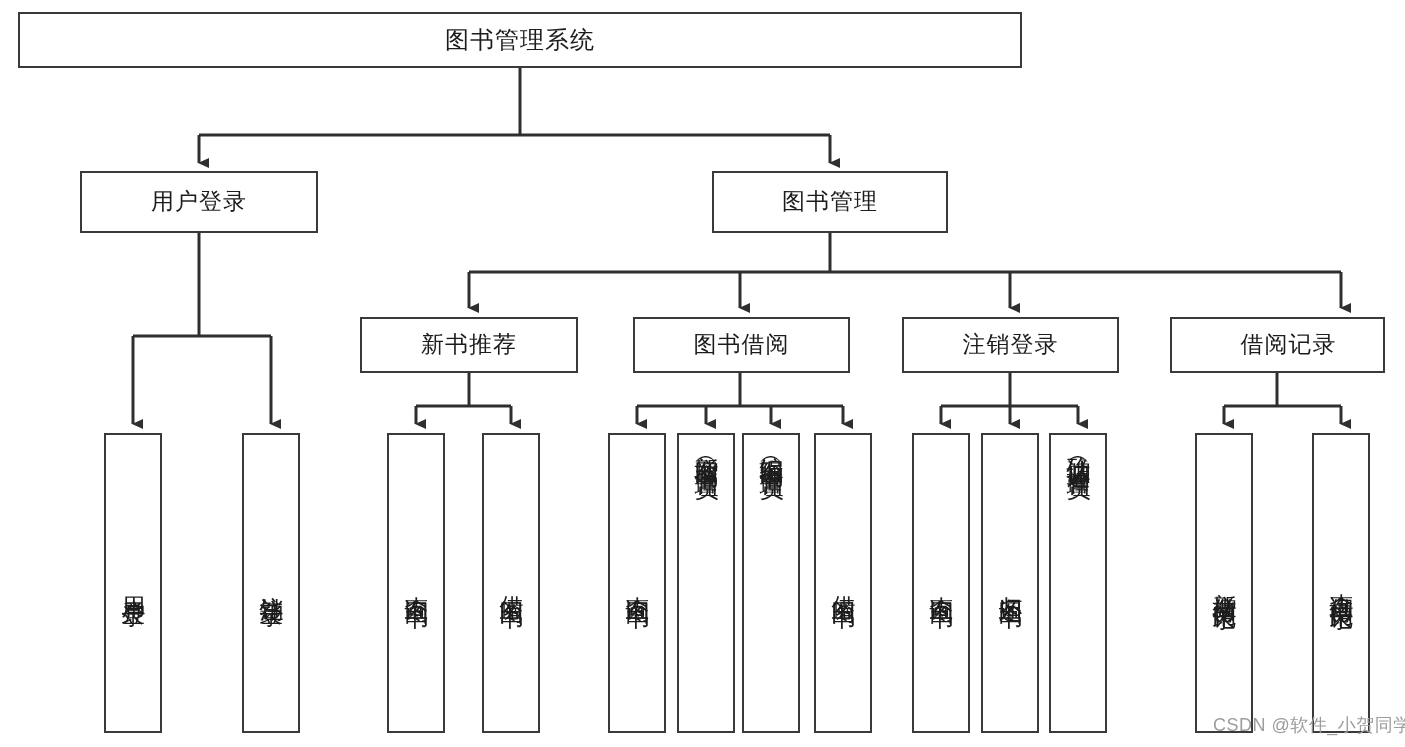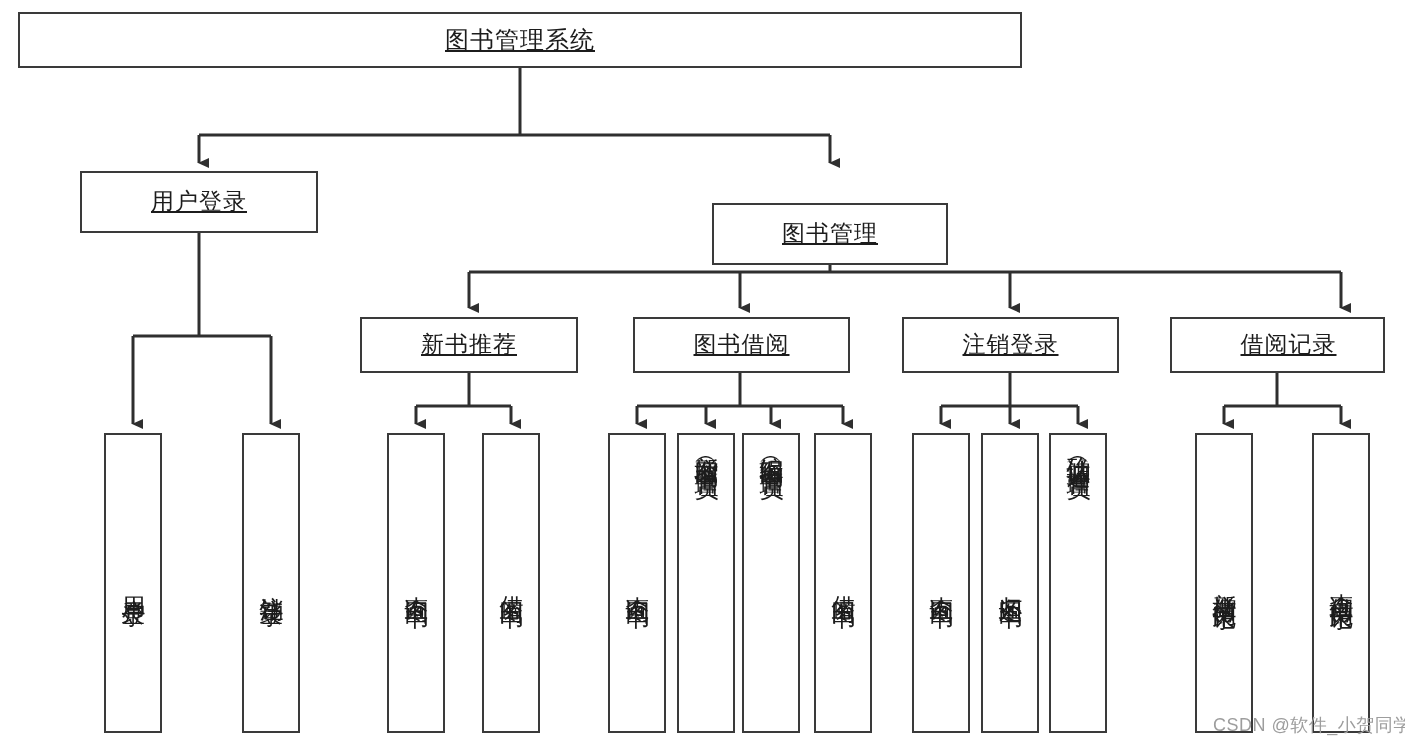--- a/index.html
+++ b/index.html
@@ -27,21 +27,20 @@
     border:2px solid #3a3a3a;
     display:flex;
     align-items:center;
     justify-content:center;
     color:#1c1c1c;
   }
   .node.horiz{
     font-size:23px;
     letter-spacing:1px;
     line-height:1.2;
-    text-decoration:underline;
   }
   .node.root{
     font-size:24px;
   }
   .node.vert{
     writing-mode:vertical-rl;
     text-orientation:upright;
     font-size:24px;
     line-height:1.12;
     letter-spacing:3px;
@@ -114,21 +113,21 @@
       <path d="M1277,373 L1277,406"></path>
       <path d="M1224,406 L1341,406"></path>
       <path d="M1224,406 L1224,424" marker-end="url(#arrow)"></path>
       <path d="M1341,406 L1341,424" marker-end="url(#arrow)"></path>
     </g>
   </svg>
 
   <div class="node horiz root" style="left:18px; top:12px; width:1004px; height:56px;">图书管理系统</div>
 
   <div class="node horiz" style="left:80px; top:171px; width:238px; height:62px;">用户登录</div>
-  <div class="node horiz" style="left:712px; top:171px; width:236px; height:62px;margin-top:32px;">图书管理</div>
+  <div class="node horiz" style="left:712px; top:171px; width:236px; height:62px;">图书管理</div>
 
   <div class="node horiz" style="left:360px; top:317px; width:218px; height:56px;">新书推荐</div>
   <div class="node horiz" style="left:633px; top:317px; width:217px; height:56px;">图书借阅</div>
   <div class="node horiz" style="left:902px; top:317px; width:217px; height:56px;">注销登录</div>
   <div class="node horiz" style="left:1170px; top:317px; width:215px; height:56px;padding-left:22px;">借阅记录</div>
 
   <div class="node vert" style="left:104px; top:433px; width:58px; height:300px;">用户登录</div>
   <div class="node vert" style="left:242px; top:433px; width:58px; height:300px;">注销登录</div>
 
   <div class="node vert" style="left:387px; top:433px; width:58px; height:300px;">查询图书</div>

